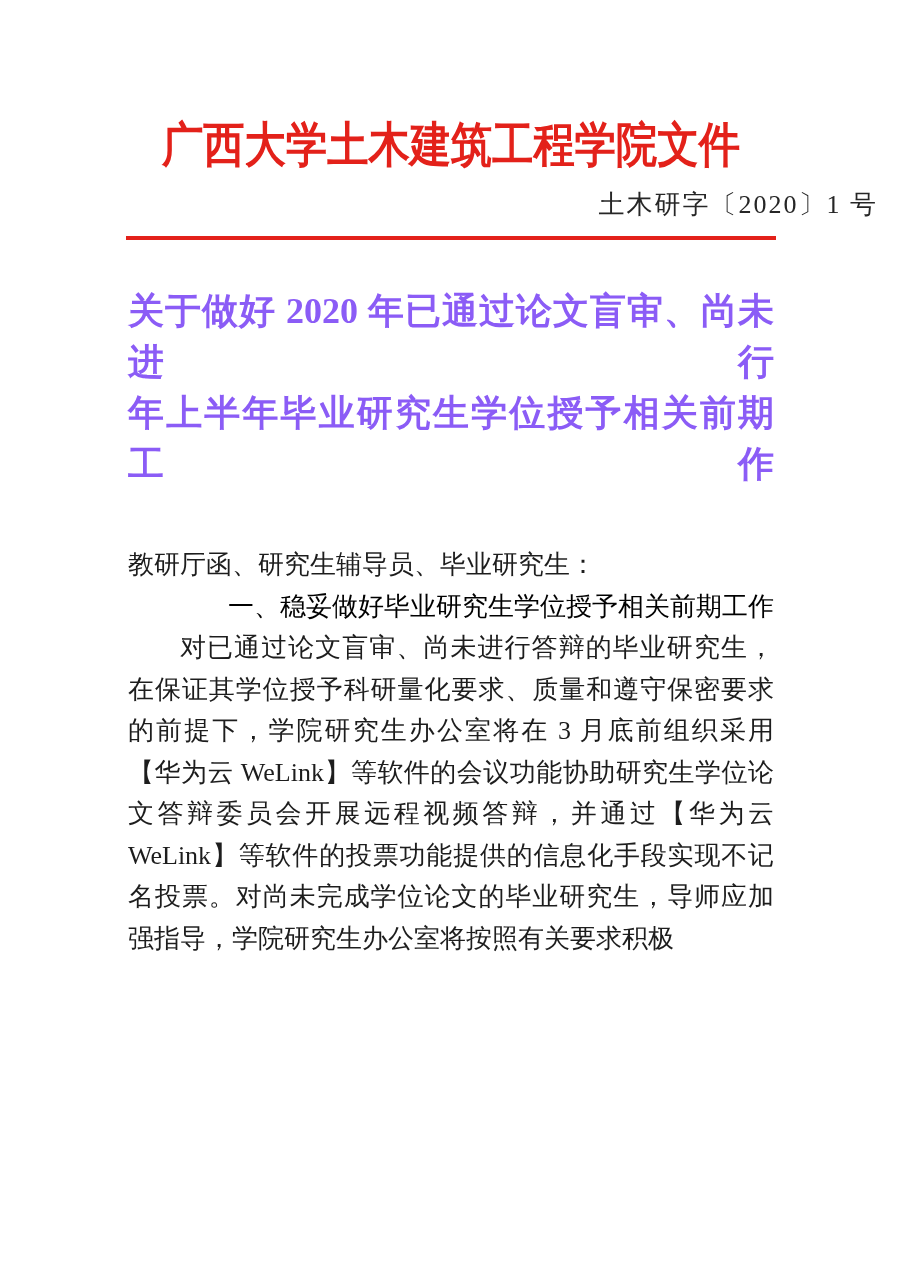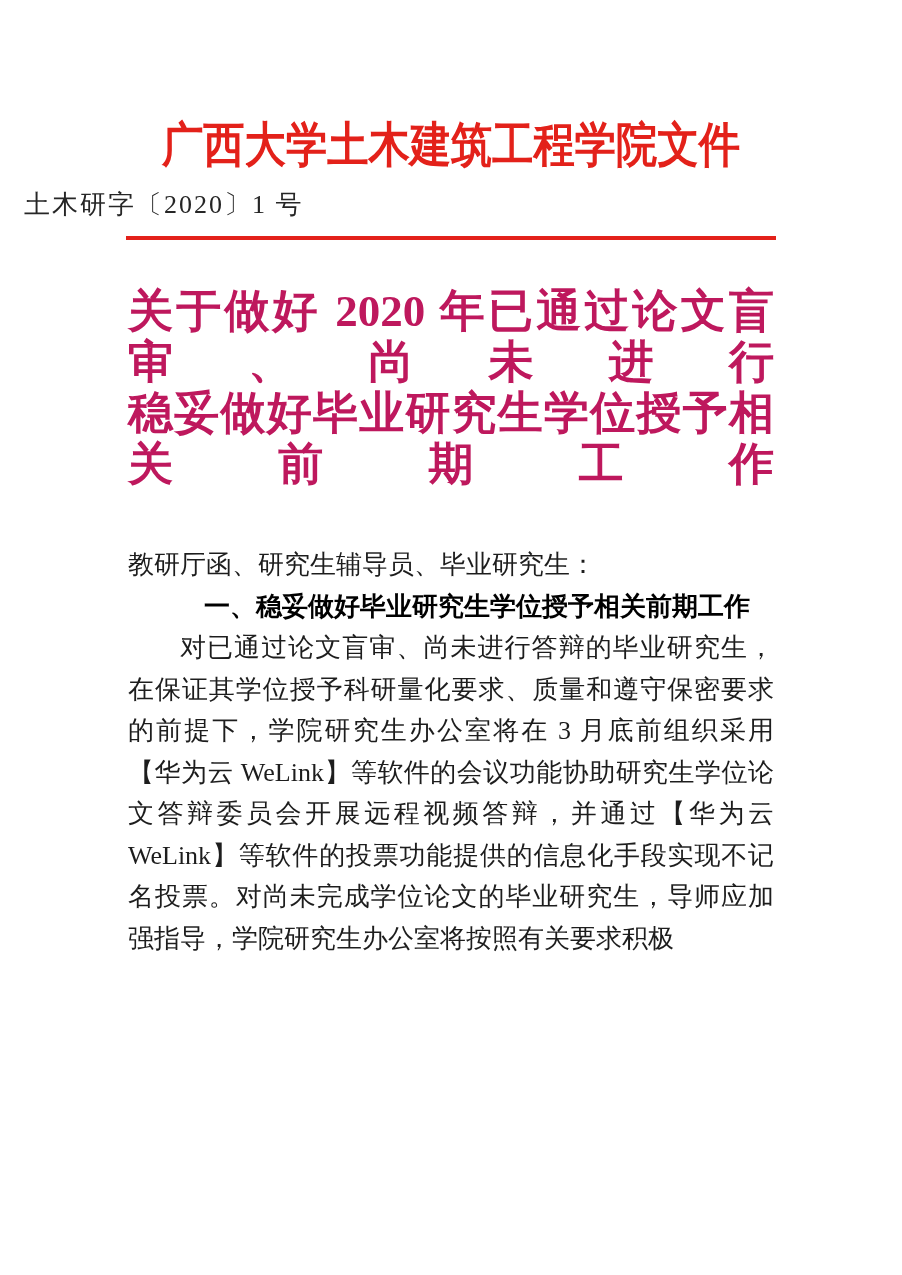--- a/index.html
+++ b/index.html
@@ -31,39 +31,39 @@
     line-height:54px;
     font-weight:bold;
     color:var(--red);
     white-space:nowrap;
     transform:scaleX(0.86);
     transform-origin:center;
     letter-spacing:0px;
   }
   .doc-number{
     margin-top:18px;
-    text-align:left;
+    text-align:right;
     font-size:26px;
     line-height:30px;
     color:#262626;
     letter-spacing:2px;
   }
   .red-rule{
     width:650px;
     height:4px;
     margin:16px auto 0 auto;
     background:var(--red);
   }
   .doc-title{
     width:646px;
     margin:46px auto 0 auto;
-    font-size:45px;
+    font-size:36px;
     line-height:51px;
     font-weight:bold;
-    color:#be185d;
+    color:#8b5cf6;
   }
   .title-line{
     display:block;
     text-align:justify;
     text-align-last:justify;
   }
   .doc-body{
     width:646px;
     margin:54px auto 0 auto;
     font-size:26px;
@@ -73,39 +73,39 @@
   }
   .doc-body p{
     margin:0;
     text-indent:2em;
   }
   .doc-body p.salutation{
     text-indent:0;
   }
   .doc-body p.section-heading{
     font-family:"Liberation Sans","DejaVu Sans",sans-serif;
-    font-weight:bold;
+    font-weight:normal;
     color:#000000;
-    text-align:center;
+    text-align:right;
   }
 </style>
 </head>
 <body>
 
 <div class="page">
 
   <div class="doc-header">
     <div class="org-title">广西大学土木建筑工程学院文件</div>
     <div class="doc-number">土木研字〔2020〕1 号</div>
     <div class="red-rule"></div>
   </div>
 
   <h1 class="doc-title">
     <span class="title-line">关于做好 2020 年已通过论文盲审、尚未进行</span>
-    <span class="title-line">稳妥做好毕业研究生学位授予相关前期工作</span>
+    <span class="title-line">年上半年毕业研究生学位授予相关前期工作</span>
   </h1>
 
   <div class="doc-body">
     <p class="salutation">教研厅函、研究生辅导员、毕业研究生：</p>
     <p class="section-heading">一、稳妥做好毕业研究生学位授予相关前期工作</p>
     <p class="body-paragraph">对已通过论文盲审、尚未进行答辩的毕业研究生，在保证其学位授予科研量化要求、质量和遵守保密要求的前提下，学院研究生办公室将在 3 月底前组织采用【华为云 WeLink】等软件的会议功能协助研究生学位论文答辩委员会开展远程视频答辩，并通过【华为云 WeLink】等软件的投票功能提供的信息化手段实现不记名投票。对尚未完成学位论文的毕业研究生，导师应加强指导，学院研究生办公室将按照有关要求积极</p>
   </div>
 
 </div>
 

